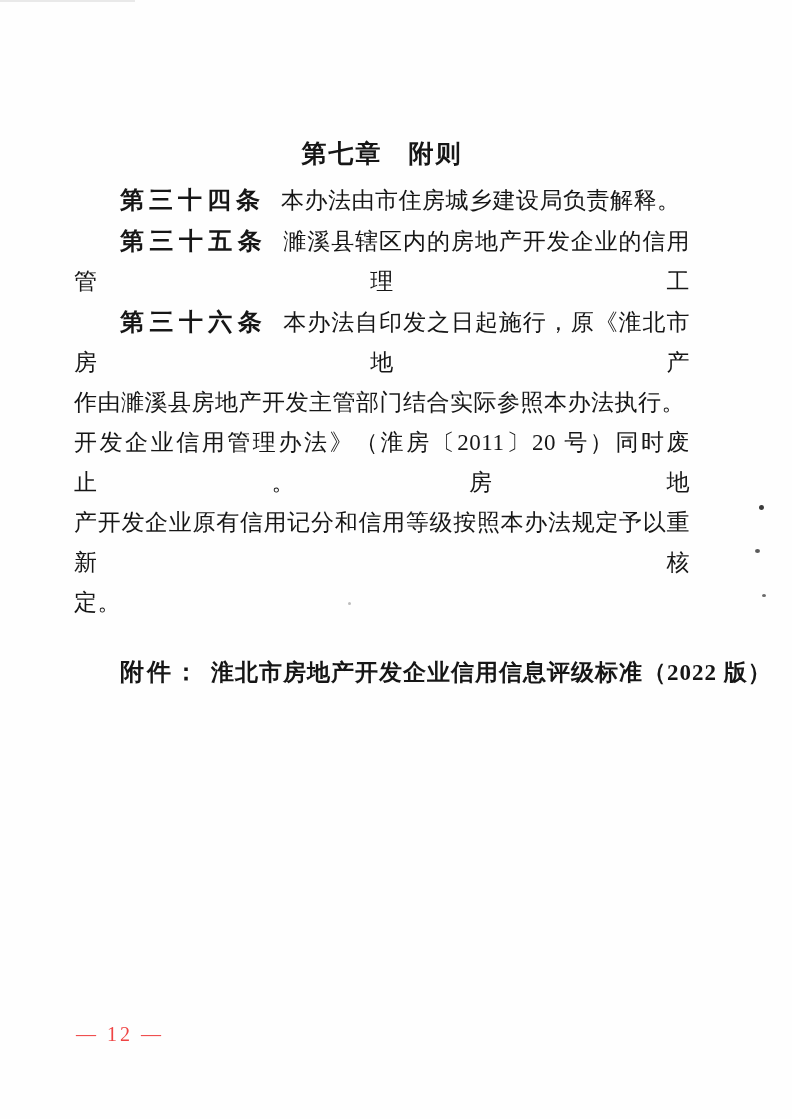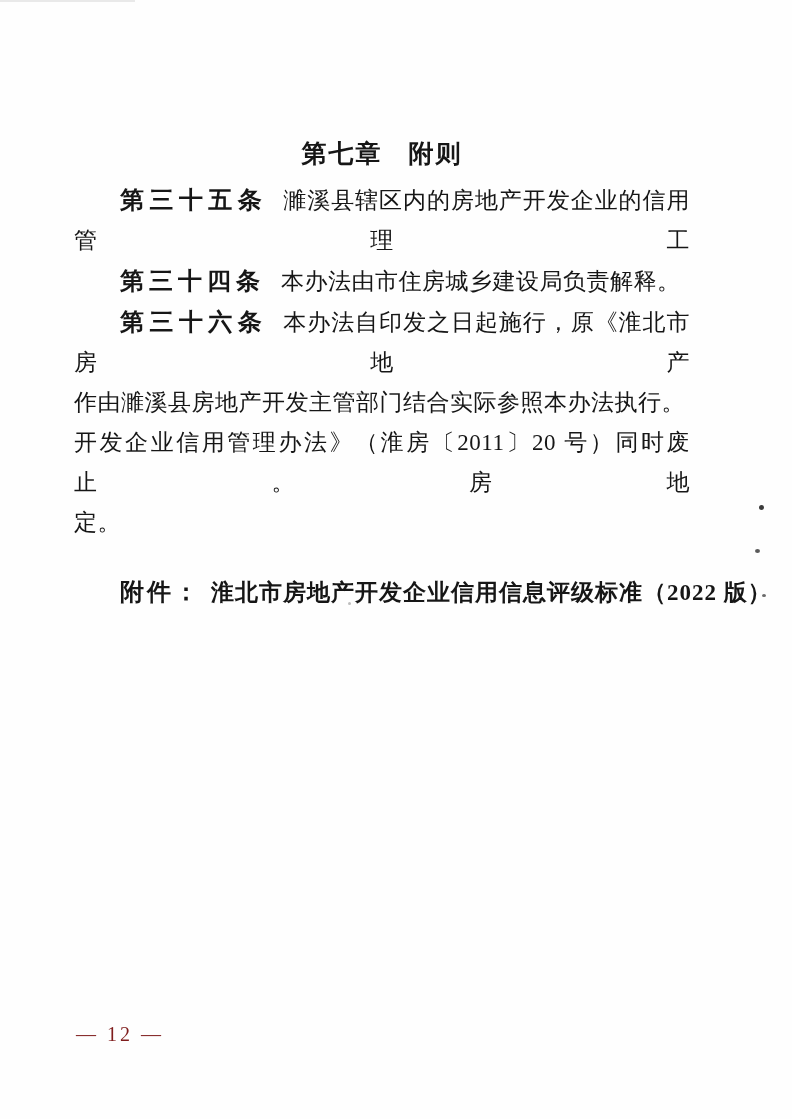--- a/index.html
+++ b/index.html
@@ -69,21 +69,21 @@
     letter-spacing: 3px;
     margin-right: 10px;
   }
   .footer-pagenum {
     position: absolute;
     left: 76px;
     top: 1022px;
     font-size: 20px;
     line-height: 24px;
     letter-spacing: 3px;
-    color: #7f1d1d;
+    color: #ef4444;
     white-space: nowrap;
     text-align: center;
   }
   .artifact { position: absolute; border-radius: 50%; }
   .a1 { left: 0;     top: 0;     width: 135px; height: 2px; background: #e9e9e9; border-radius: 0; }
   .a2 { left: 627px; top: 438px; width: 4px;  height: 3px; background: #8a8a8a; }
   .a3 { left: 759px; top: 505px; width: 5px;  height: 5px; background: #3a3a3a; }
   .a4 { left: 755px; top: 549px; width: 5px;  height: 4px; background: #5a5a5a; }
   .a5 { left: 762px; top: 594px; width: 4px;  height: 3px; background: #6a6a6a; }
   .a6 { left: 348px; top: 602px; width: 3px;  height: 3px; background: #bdbdbd; }
@@ -97,30 +97,31 @@
   <div class="artifact a2"></div>
   <div class="artifact a3"></div>
   <div class="artifact a4"></div>
   <div class="artifact a5"></div>
   <div class="artifact a6"></div>
 
   <div class="doc">
 
     <h1 class="chapter-title"><span class="t1">第七章</span><span class="t2">附则</span></h1>
 
+    <div class="line indent"><span class="art-label">第三十四条</span><span>本办法由市住房城乡建设局负责解释。</span></div>
+
     <div class="line indent jfull"><span class="art-label">第三十五条</span><span>濉溪县辖区内的房地产开发企业的信用管理工</span></div>
-
-    <div class="line indent"><span class="art-label">第三十四条</span><span>本办法由市住房城乡建设局负责解释。</span></div>
 
     <div class="line indent jfull"><span class="art-label">第三十六条</span><span>本办法自印发之日起施行，原《淮北市房地产</span></div>
 
     <div class="line"><span>作由濉溪县房地产开发主管部门结合实际参照本办法执行。</span></div>
 
     <div class="line jfull"><span>开发企业信用管理办法》（淮房〔2011〕20 号）同时废止。房地</span></div>
 
+    <div class="line jfull"><span>产开发企业原有信用记分和信用等级按照本办法规定予以重新核</span></div>
 
     <div class="line"><span>定。</span></div>
 
     <div class="attachment-line"><span class="att-label">附件：</span><span>淮北市房地产开发企业信用信息评级标准（2022 版）</span></div>
 
   </div>
 
   <div class="footer-pagenum">— 12 —</div>
 
 </div>

